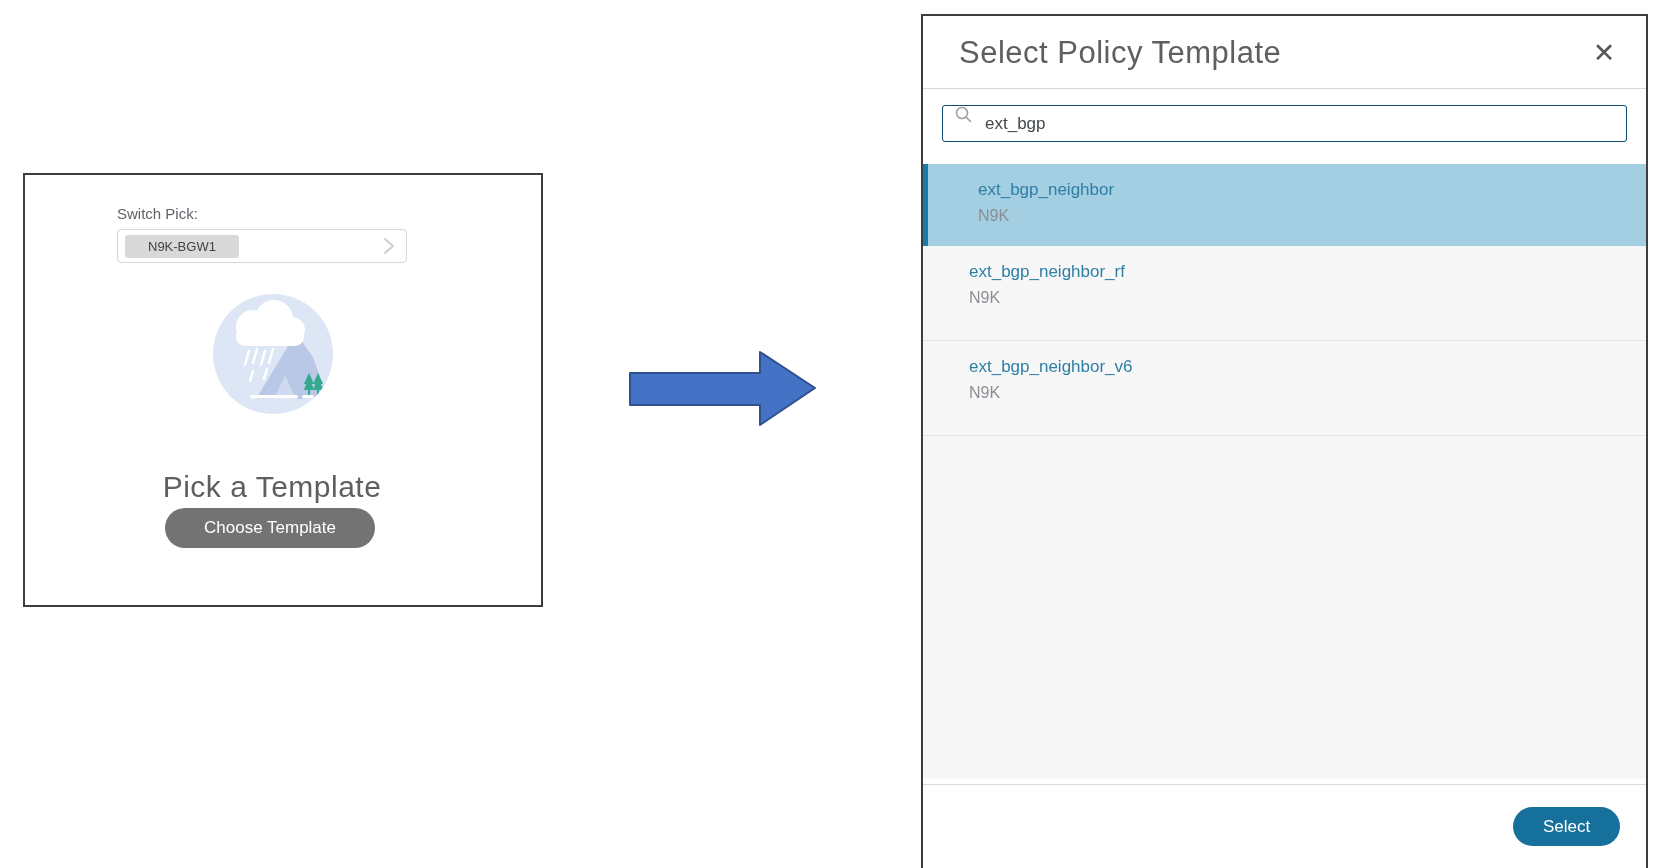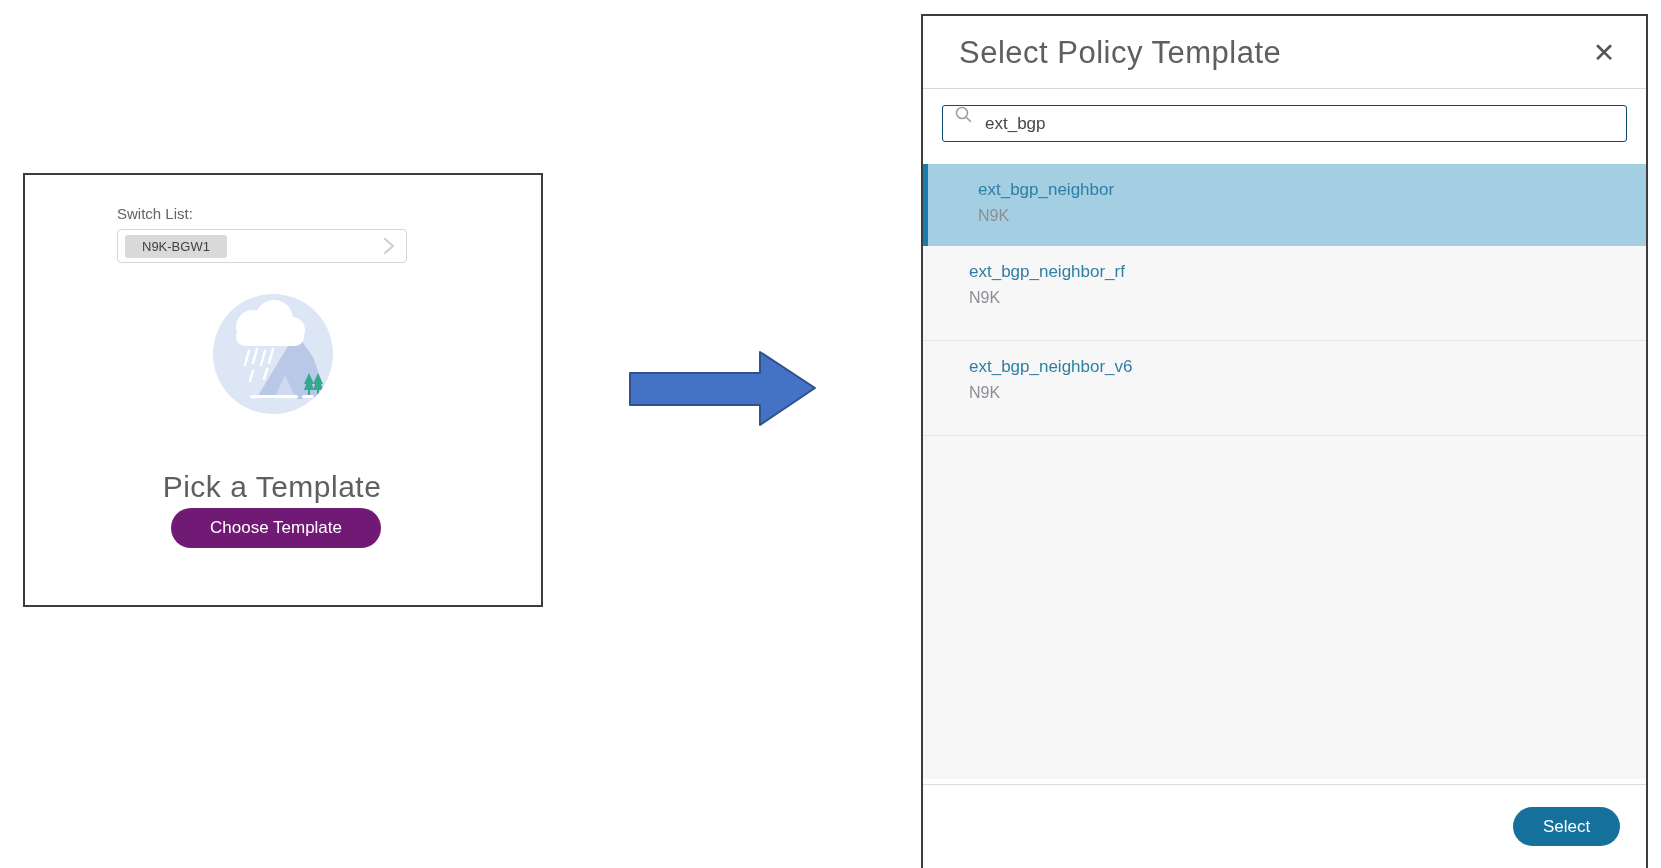--- a/index.html
+++ b/index.html
@@ -17,31 +17,31 @@
   .switch-label {
     position:absolute; left:92px; top:30px; font-size:15px; color:#5e6468;
   }
   .switch-field {
     position:absolute; left:92px; top:54px; width:290px; height:34px;
     border:1px solid #d6d6d6; border-radius:4px; background:#fff;
     display:flex; align-items:center; justify-content:space-between;
     padding:0 10px 0 7px; cursor:pointer;
   }
   .switch-chip {
-    background:#d9d9d9; color:#3f4346; font-size:13px; padding:4px 17px;
+    background:#d9d9d9; color:#3f4346; font-size:13px; padding:4px 23px;
     border-radius:3px; white-space:nowrap;
   }
   .illustration { position:absolute; left:183px; top:114px; width:130px; height:130px; }
   .pick-heading {
     position:absolute; left:0; right:22px; top:265px; text-align:center;
     font-size:30px; color:#5c6063; letter-spacing:0.5px;margin-top:30px;
   }
   .choose-btn {
-    position:absolute; left:146px; top:333px; width:210px; height:40px;
-    background:#701a75; border:none; border-radius:20px; color:#ffffff;
+    position:absolute; left:140px; top:333px; width:210px; height:40px;
+    background:#737373; border:none; border-radius:20px; color:#ffffff;
     font-size:17px; font-family:inherit; cursor:pointer;
   }
 
   
   .flow-arrow { position:absolute; left:595px; top:330px; width:240px; height:110px; }
 
   
   .dialog {
     position:absolute; left:921px; top:14px; width:727px; height:856px;
     background:#ffffff; border:2px solid #3d3d3d;
@@ -92,21 +92,21 @@
     width:107px; height:39px; background:#15719c; color:#ffffff;
     border:none; border-radius:20px; font-size:17px; font-family:inherit; cursor:pointer;
   }
 </style>
 </head>
 <body>
 
 <div id="canvas">
 
   <div class="left-panel">
-    <div class="switch-label">Switch List:</div>
+    <div class="switch-label">Switch Pick:</div>
 
     <div class="switch-field">
       <span class="switch-chip">N9K-BGW1</span>
       <span style="display:flex;">
         <svg width="14" height="18" viewBox="0 0 14 18">
           <polyline points="3,2 11,9 3,16" fill="none" stroke="#c9ced3" stroke-width="2" stroke-linecap="round" stroke-linejoin="round"></polyline>
         </svg>
       </span>
     </div>
 

